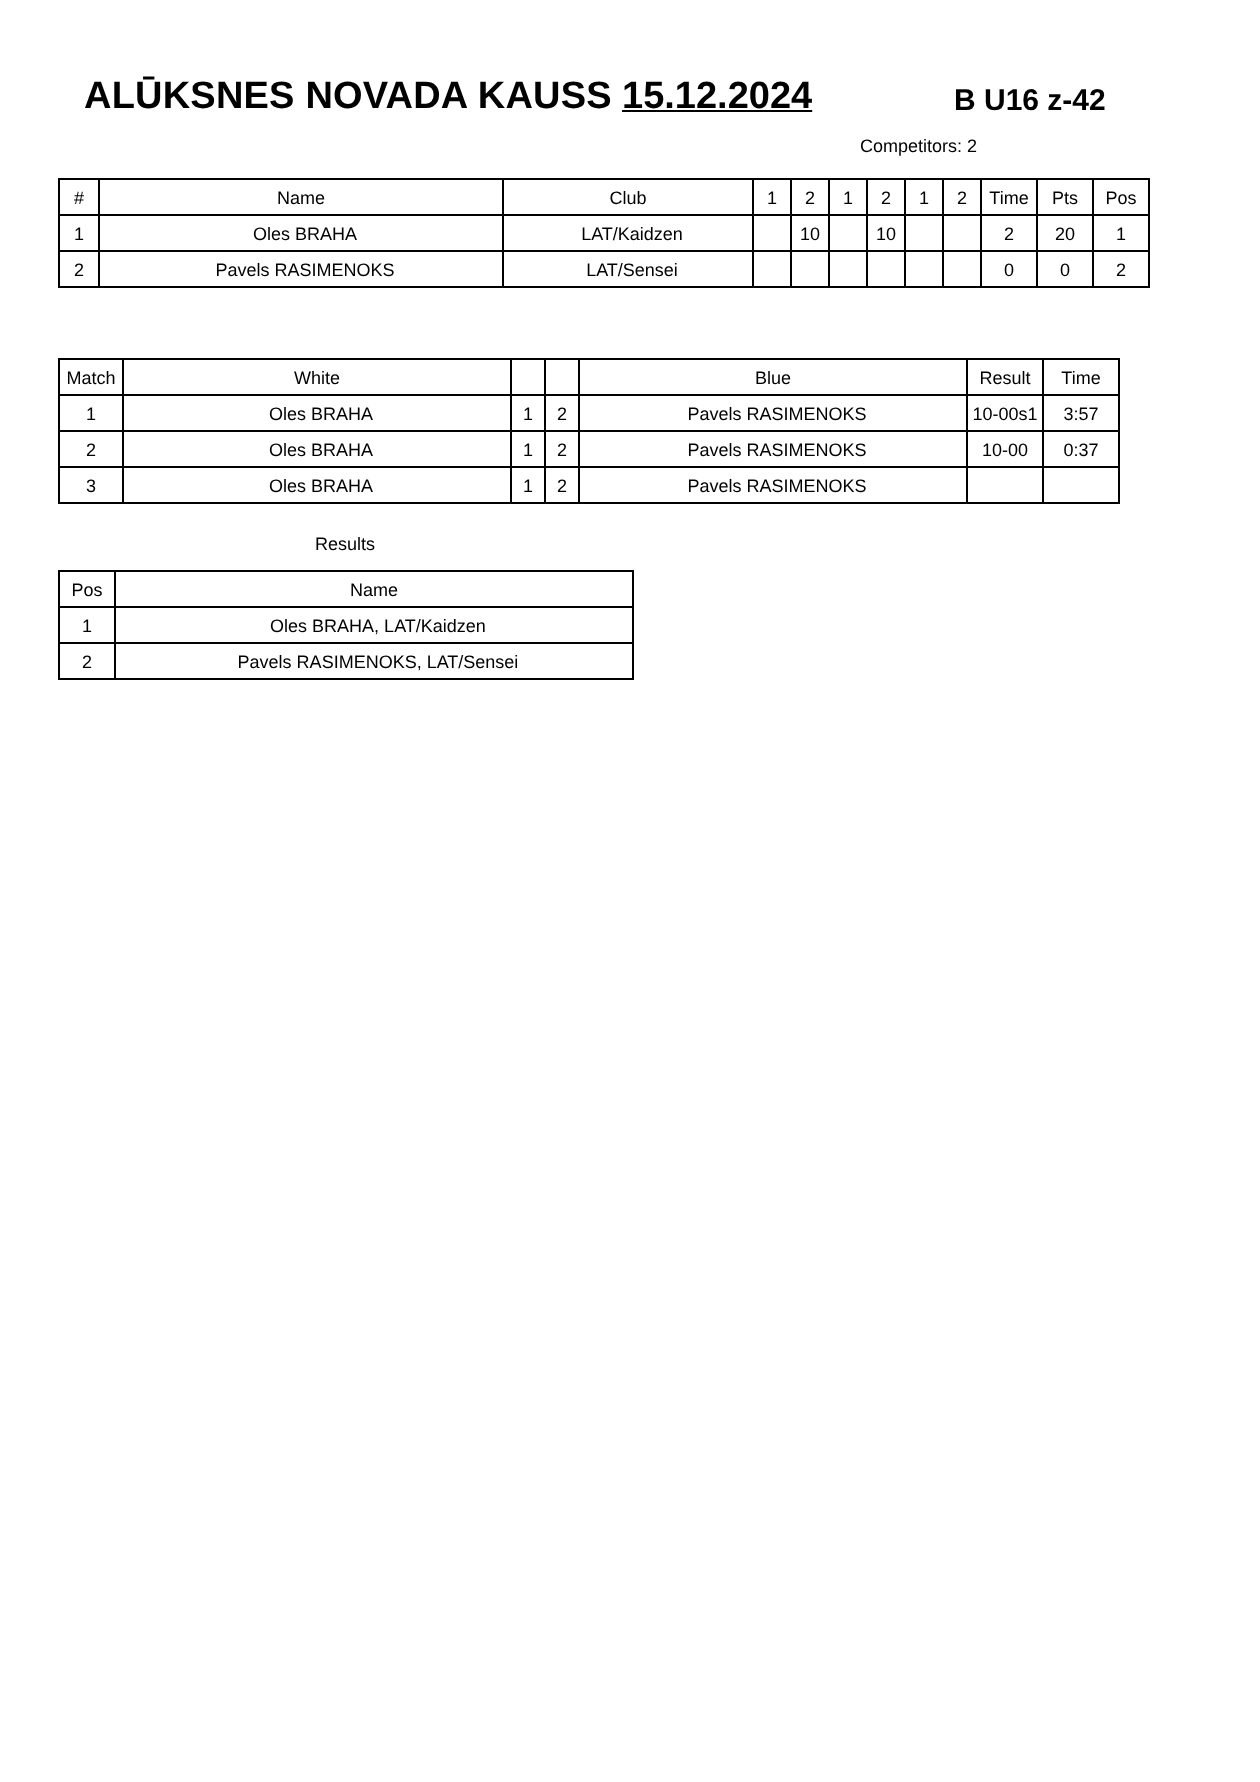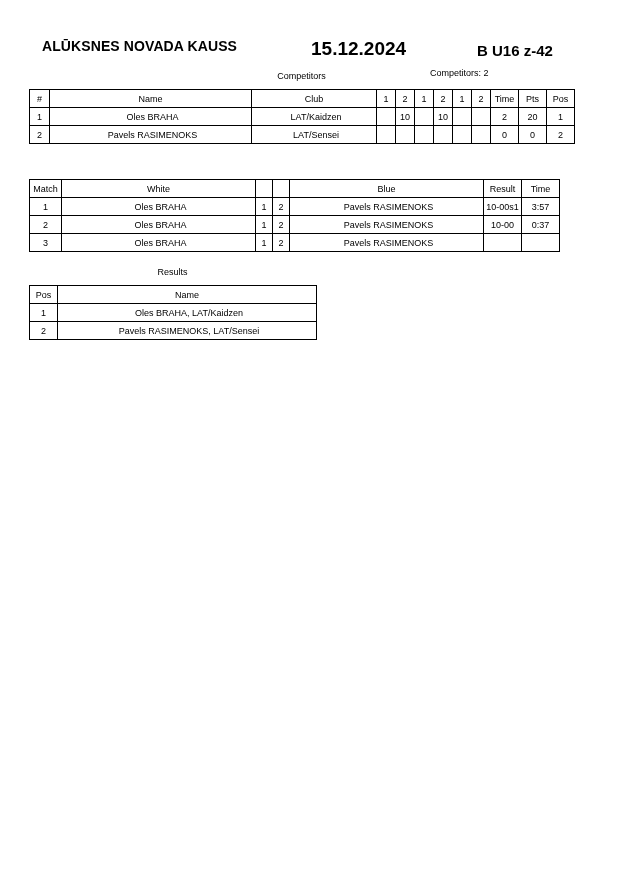--- a/index.html
+++ b/index.html
@@ -26,32 +26,33 @@
     position: absolute;
     left: 0;
     top: 38px;
     width: 630px;
     height: 26px;
   }
   .header-title {
     position: absolute;
     left: 42px;
     top: 0;
-    font-size: 14px;
+    font-size: 19px;
     font-weight: bold;
     letter-spacing: 0.1px;
     white-space: nowrap;
   }
   .header-date {
     position: absolute;
     left: 311px;
     top: 0;
     font-size: 19px;
     font-weight: bold;
     white-space: nowrap;
+    text-decoration: underline;
   }
   .header-category {
     position: absolute;
     left: 477px;
     top: 4px;
     font-size: 15px;
     font-weight: bold;
     white-space: nowrap;
   }
 
@@ -134,21 +135,20 @@
 <body>
 
 <div class="page">
 
   <div class="header">
     <div class="header-title">ALŪKSNES NOVADA KAUSS</div>
     <div class="header-date">15.12.2024</div>
     <div class="header-category">B U16 z-42</div>
   </div>
 
-  <div class="caption caption-competitors">Competitors</div>
   <div class="caption caption-count">Competitors: 2</div>
 
   <table class="tbl-competitors">
     <colgroup>
       <col style="width:20px">
       <col style="width:202px">
       <col style="width:125px">
       <col style="width:19px">
       <col style="width:19px">
       <col style="width:19px">

